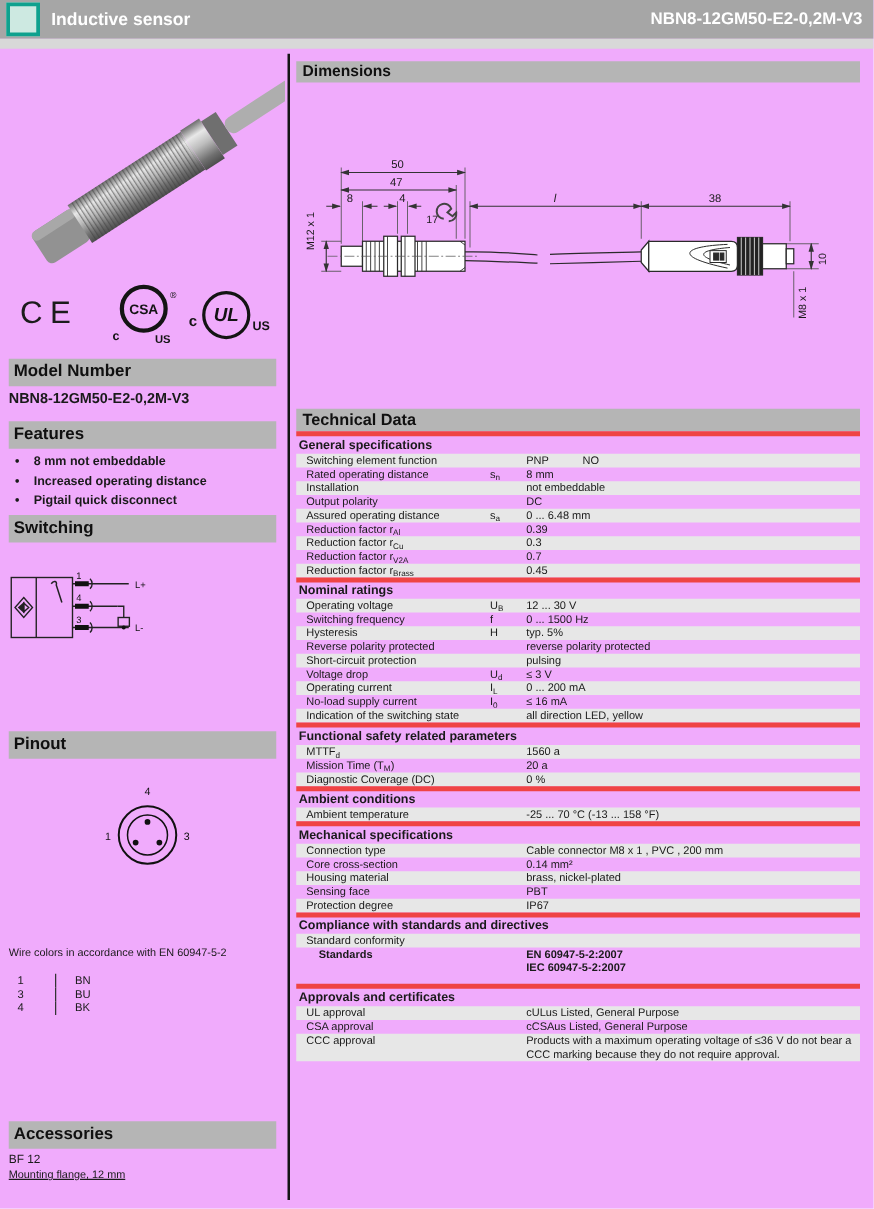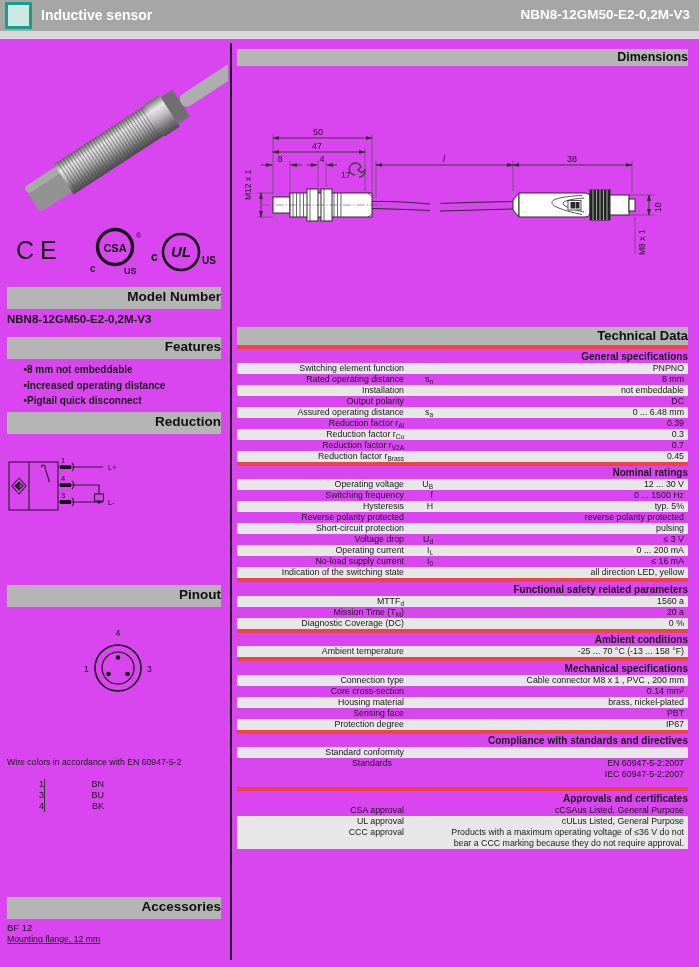--- a/index.html
+++ b/index.html
@@ -1,19 +1,19 @@
 <!DOCTYPE html>
 <html><head>
 <meta charset="utf-8">
 <style>
   * { margin:0; padding:0; box-sizing:border-box; }
   html,body { background:#fff; }
   .page {
     position:relative; width:699px; height:967px; overflow:hidden;
-    font-family:"Liberation Sans", sans-serif; color:#1a1a1a; background:#d946ef;text-align:right;
+    font-family:"Liberation Sans", sans-serif; color:#1a1a1a; background:#f0abfc;
   }
   
   .hdr { position:absolute; left:0; top:0; width:699px; height:31px; background:#a6a6a6; }
   .hdr-shadow { position:absolute; left:0; top:31px; width:699px; height:8px; background:#d8d8d8; }
   .hdr-icon { position:absolute; left:5px; top:2px; width:27px; height:27px; background:#cde9e1; border:3px solid #0fa18e; }
   .hdr-title { position:absolute; left:41px; top:7px; font-size:14px; font-weight:bold; color:#fff; }
   .hdr-part { position:absolute; right:9px; top:7px; font-size:13.5px; font-weight:bold; color:#fff; }
   
   .vdiv { position:absolute; left:230px; top:43px; width:2px; height:917px; background:#151515; }
   
@@ -34,23 +34,23 @@
   .wire-note { position:absolute; left:7px; top:757px; font-size:8.7px; }
   .wire-table { position:absolute; left:14px; top:779px; display:grid; grid-template-columns:30px 60px; }
   .wc-pin { font-size:9px; line-height:11px; }
   .wc-col { font-size:9px; line-height:11px; border-left:1.2px solid #333; padding-left:15px; }
   .acc-name { position:absolute; left:7px; top:922px; font-size:9.5px; font-weight:normal; }
   .acc-desc { position:absolute; left:7px; top:934px; font-size:8.7px;text-decoration:underline; }
   
   .dim-svg { position:absolute; left:237px; top:62px; }
   .ttable { position:absolute; left:237px; top:345px; width:451px; }
   .tg-name { font-size:10px; font-weight:bold; border-top:4px solid #ef4444; padding:1.5px 0 1px 2px; }
-  .trow { display:flex; font-size:8.8px; line-height:11px; padding-left:20px; align-items:flex-start; }
+  .trow { display:flex; font-size:8.8px; line-height:11px; padding-left:8px; align-items:flex-start; }
   .trow.shade { background:#e7e7e7; }
-  .trow.tind { padding-left:18px; }
+  .trow.tind { padding-left:18px;font-weight:bold; }
   .trow.tgap { margin-bottom:7px; }
   .tl { width:147px; flex:none; }
   .tind .tl { width:137px; }
   .ts { width:29px; flex:none; }
   .tv { flex:1; white-space:pre-line; padding-right:4px; }
   .tvfix { display:inline-block; width:45px; }
   sub { font-size:6.5px; line-height:0; vertical-align:-2px; }
   svg text { font-family:"Liberation Sans", sans-serif; }
 </style>
 </head>
@@ -121,21 +121,21 @@
       <div class="feat-item">
         <span class="feat-bullet">•</span>
         <span>Increased operating distance</span>
       </div>
       <div class="feat-item">
         <span class="feat-bullet">•</span>
         <span>Pigtail quick disconnect</span>
       </div>
     </div>
 
-  <div class="lbar" style="top:412px">Reduction</div>
+  <div class="lbar" style="top:412px">Switching</div>
   <svg class="conn-svg" width="180" height="72" viewBox="0 0 180 72">
     <g fill="none" stroke="#222" stroke-width="1.1">
       <rect x="1" y="10" width="49" height="48"></rect>
       <line x1="21" y1="10" x2="21" y2="58"></line>
       <polygon points="11,26 18,34 11,42 4,34"></polygon>
       <polygon points="7,34 11,30.5 11,37.5" fill="#222"></polygon>
       <polygon points="15,34 11,30.5 11,37.5"></polygon>
       <line x1="50" y1="15" x2="95" y2="15"></line>
       <line x1="50" y1="33" x2="86" y2="33"></line>
       <line x1="50" y1="50" x2="95" y2="50"></line>
@@ -441,30 +441,30 @@
         <span class="ts"></span>
         <span class="tv"></span>
       </div>
       <div class="trow tind tgap">
         <span class="tl">Standards</span>
         <span class="ts"></span>
         <span class="tv">EN 60947-5-2:2007
 IEC 60947-5-2:2007</span>
       </div>
       <div class="tg-name">Approvals and certificates</div>
+      <div class="trow shade">
+        <span class="tl">UL approval</span>
+        <span class="ts"></span>
+        <span class="tv">cULus Listed, General Purpose</span>
+      </div>
       <div class="trow">
         <span class="tl">CSA approval</span>
         <span class="ts"></span>
         <span class="tv">cCSAus Listed, General Purpose</span>
       </div>
       <div class="trow shade">
-        <span class="tl">UL approval</span>
-        <span class="ts"></span>
-        <span class="tv">cULus Listed, General Purpose</span>
-      </div>
-      <div class="trow shade">
         <span class="tl">CCC approval</span>
         <span class="ts"></span>
         <span class="tv">Products with a maximum operating voltage of ≤36 V do not bear a CCC marking because they do not require approval.</span>
       </div>
     </div>
 
 </div>
 
 </body></html>

